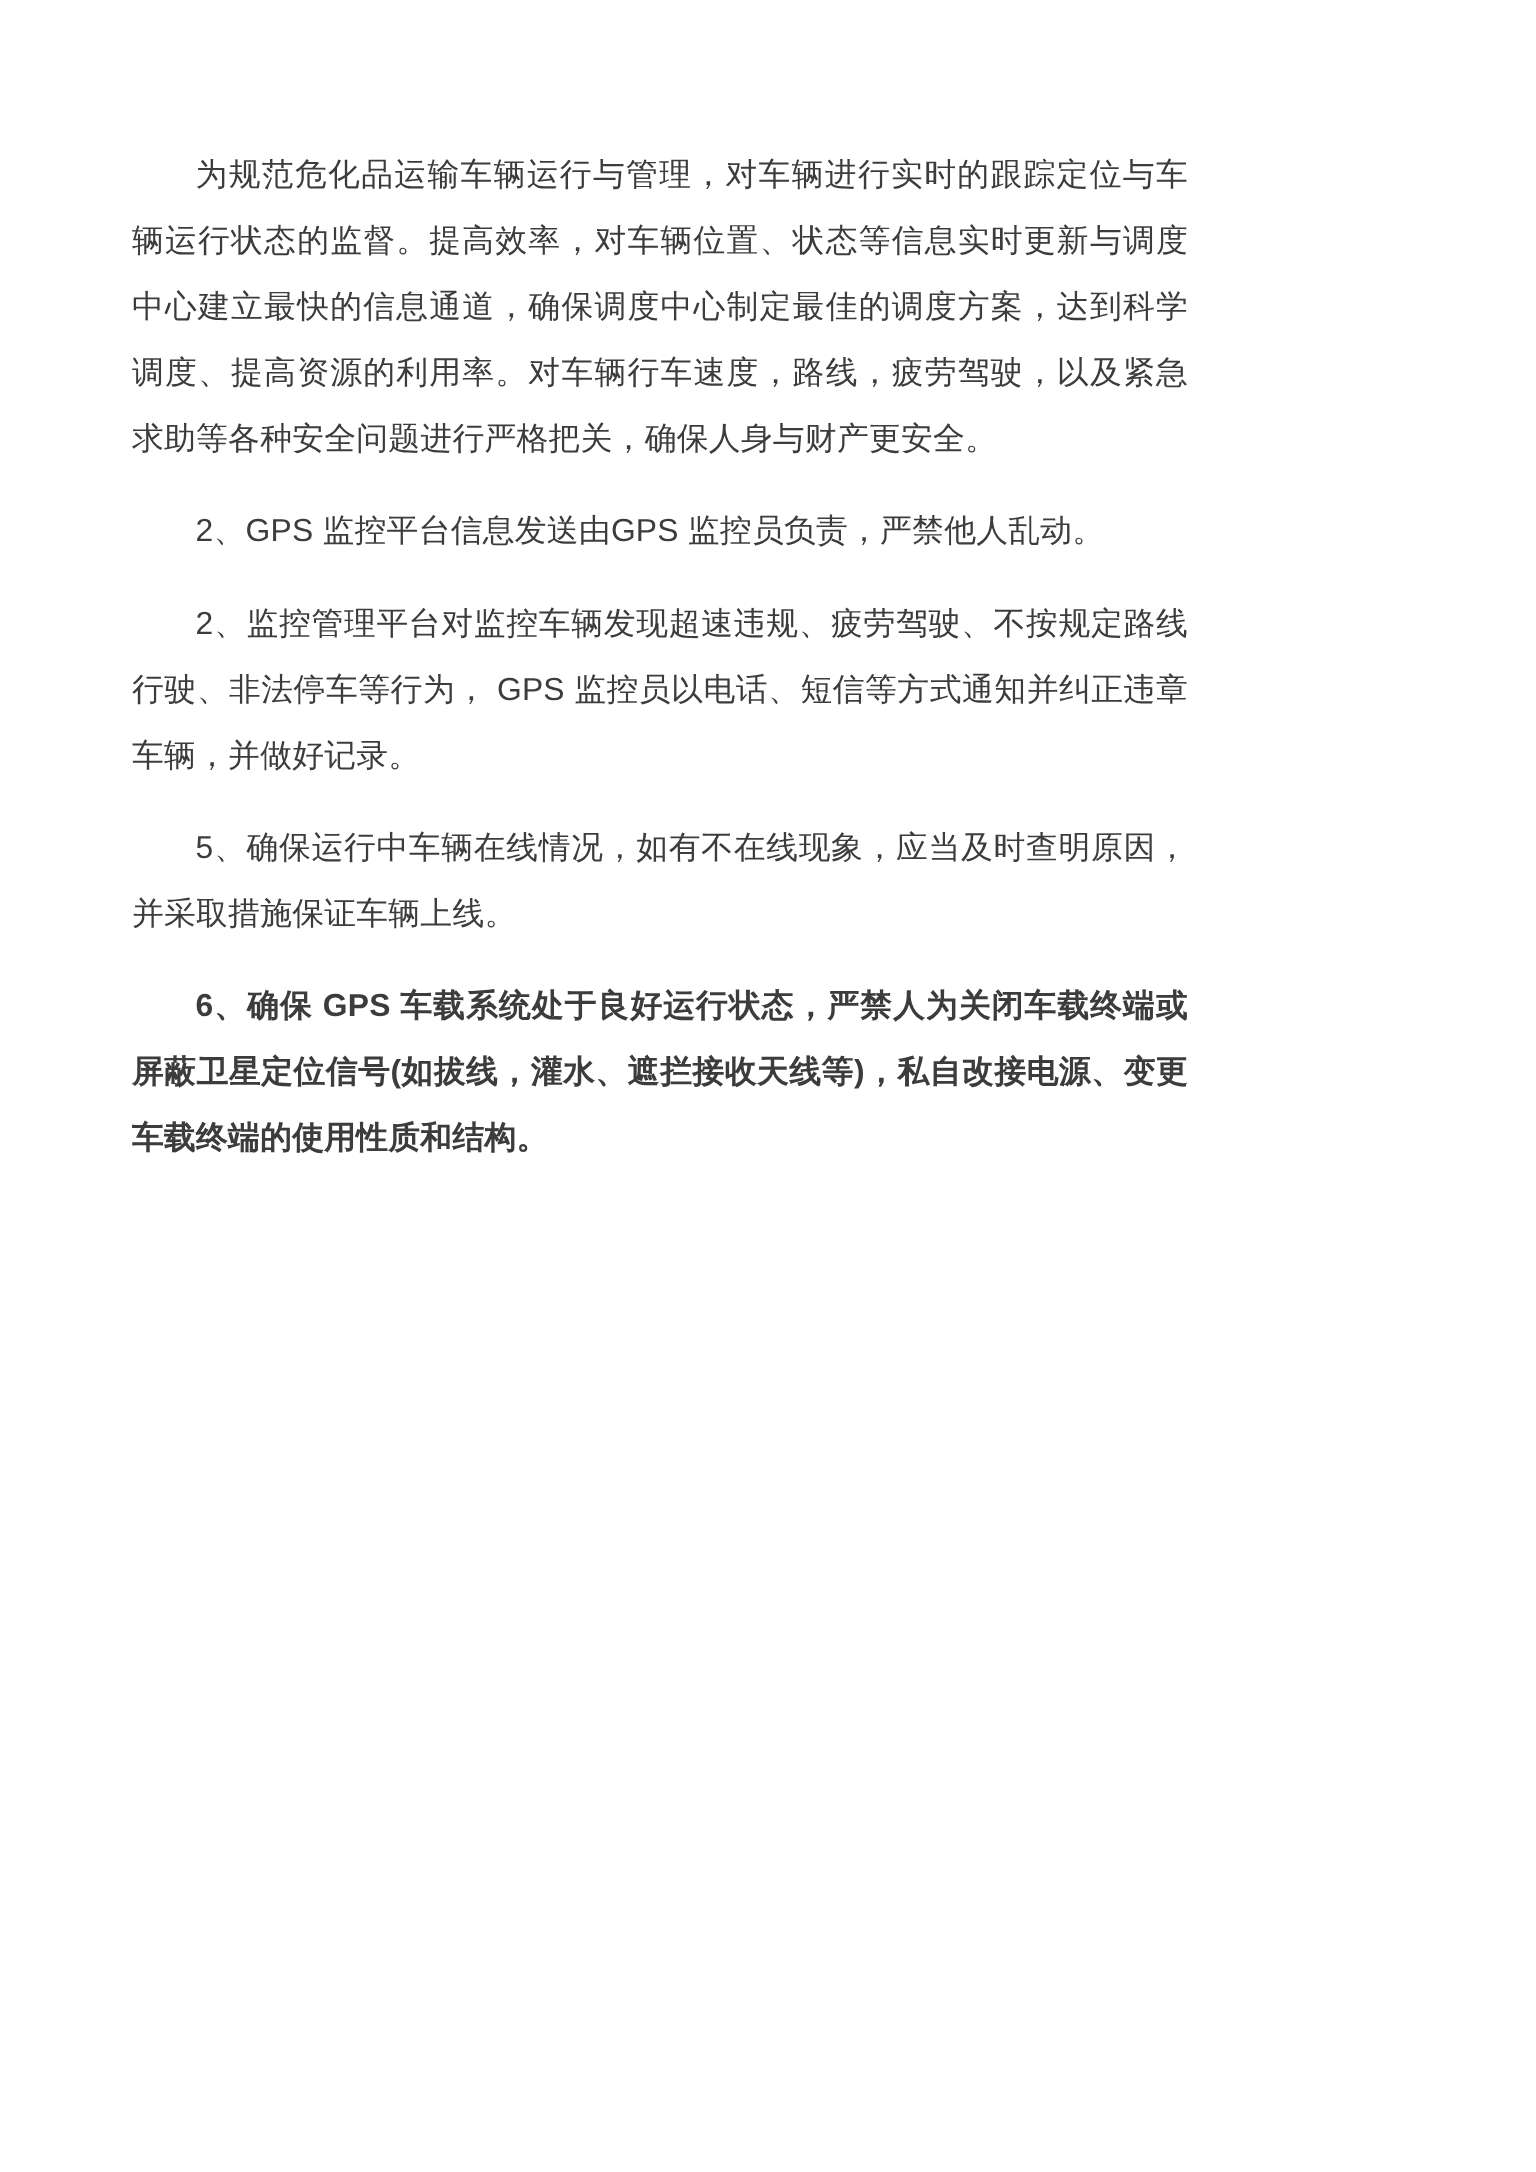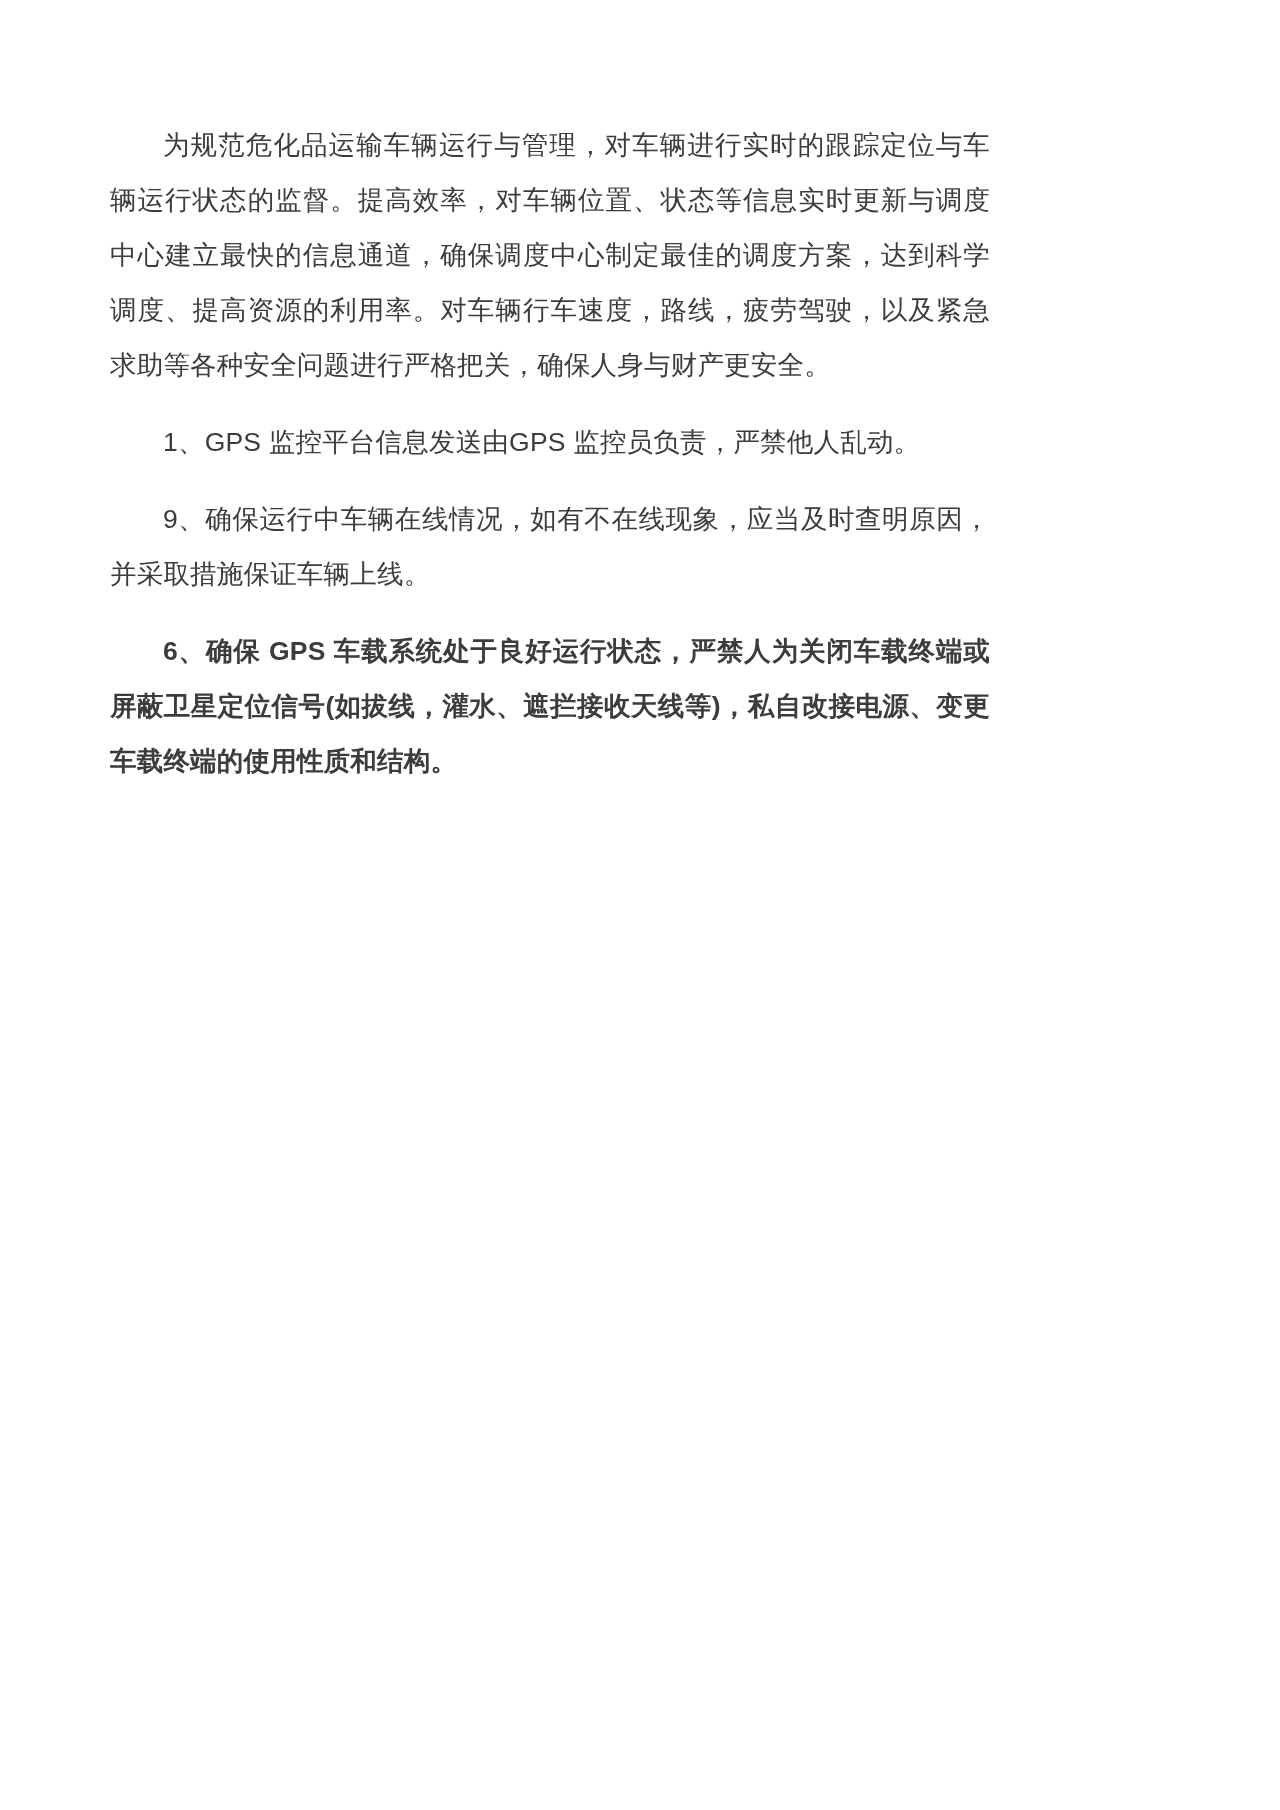--- a/index.html
+++ b/index.html
@@ -42,23 +42,24 @@
   }
 </style>
 </head>
 <body>
 
 <div id="page">
   <div class="doc-body">
 
     <p class="para">为规范危化品运输车辆运行与管理，对车辆进行实时的跟踪定位与车辆运行状态的监督。提高效率，对车辆位置、状态等信息实时更新与调度中心建立最快的信息通道，确保调度中心制定最佳的调度方案，达到科学调度、提高资源的利用率。对车辆行车速度，路线，疲劳驾驶，以及紧急求助等各种安全问题进行严格把关，确保人身与财产更安全。</p>
 
-    <p class="para">1、GPS 监控平台信息发送由GPS 监控员负责，严禁他人乱动。</p>
+    <p class="para">2、GPS 监控平台信息发送由GPS 监控员负责，严禁他人乱动。</p>
 
+    <p class="para">2、监控管理平台对监控车辆发现超速违规、疲劳驾驶、不按规定路线行驶、非法停车等行为， GPS 监控员以电话、短信等方式通知并纠正违章车辆，并做好记录。</p>
 
-    <p class="para">9、确保运行中车辆在线情况，如有不在线现象，应当及时查明原因，并采取措施保证车辆上线。</p>
+    <p class="para">5、确保运行中车辆在线情况，如有不在线现象，应当及时查明原因，并采取措施保证车辆上线。</p>
 
 
 
     <p class="para">6、确保 GPS 车载系统处于良好运行状态，严禁人为关闭车载终端或屏蔽卫星定位信号(如拔线，灌水、遮拦接收天线等)，私自改接电源、变更车载终端的使用性质和结构。</p>
 
   </div>
 </div>
 
 </body></html>

